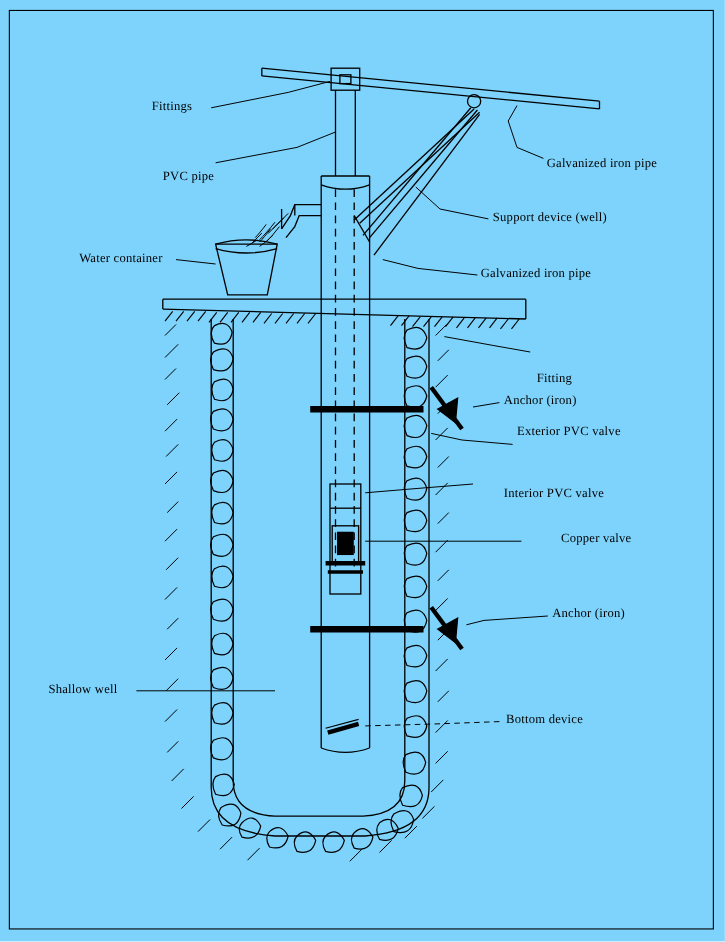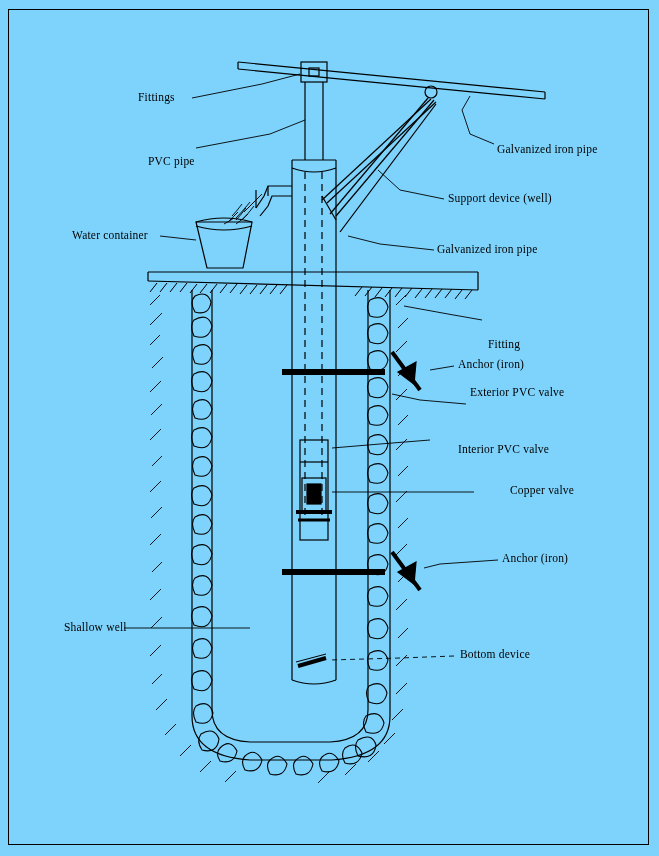--- a/index.html
+++ b/index.html
@@ -325,16 +325,16 @@
   <div class="label" style="left:56px;  top:229px;margin-left:16px;">Water container</div>
   <div class="label" style="left:497px; top:143px;">Galvanized iron pipe</div>
   <div class="label" style="left:448px; top:192px;">Support device (well)</div>
   <div class="label" style="left:437px; top:243px;">Galvanized iron pipe</div>
   <div class="label" style="left:488px; top:314px;margin-top:24px;">Fitting</div>
   <div class="label" style="left:458px; top:358px;">Anchor (iron)</div>
   <div class="label" style="left:470px; top:386px;">Exterior PVC valve</div>
   <div class="label" style="left:434px; top:443px;margin-left:24px;">Interior PVC valve</div>
   <div class="label" style="left:478px; top:484px;margin-left:32px;">Copper valve</div>
   <div class="label" style="left:502px; top:552px;">Anchor (iron)</div>
-  <div class="label" style="left:64px;  top:621px;">Shallow well</div>
+  <div class="label" style="left:44px;  top:621px;">Shallow well</div>
   <div class="label" style="left:460px; top:648px;">Bottom device</div>
 
 </div>
 
 </body></html>

